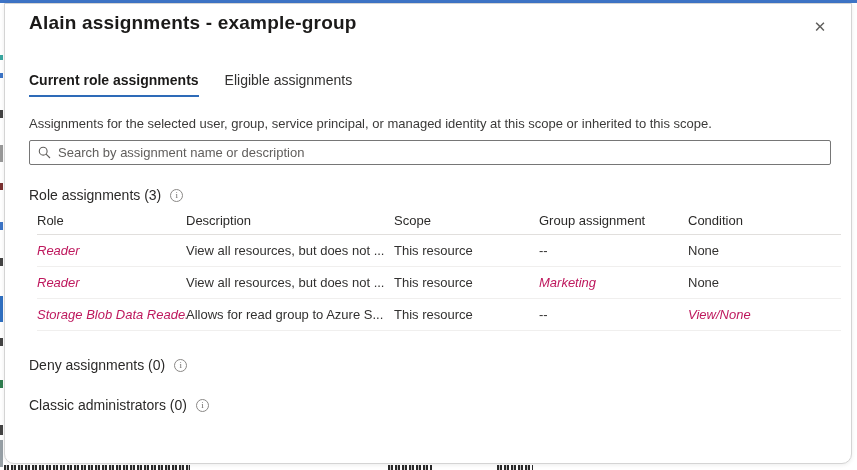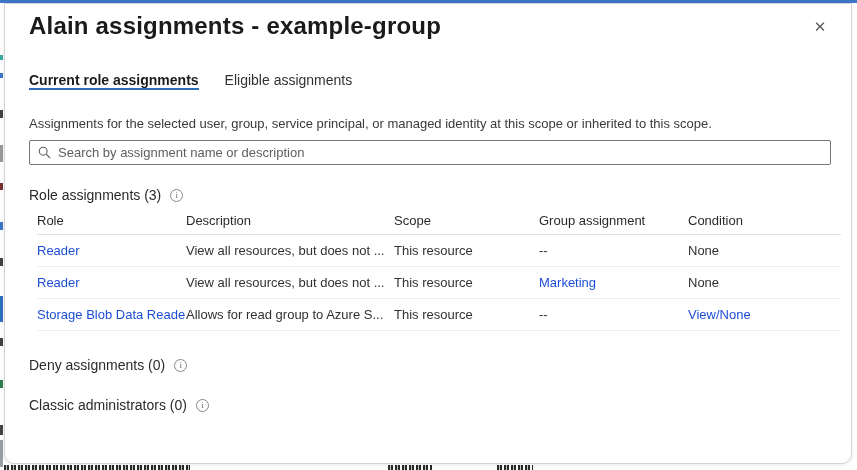--- a/index.html
+++ b/index.html
@@ -10,29 +10,29 @@
   .top-strip { position:absolute; left:0; top:0; width:857px; height:3px; background:#3e74c6; }
   .edge-frag { position:absolute; left:0; width:3px; }
   .bottom-frag { position:absolute; top:465px; height:5px;
                  background:repeating-linear-gradient(90deg,#2a2a2a 0 2px,rgba(42,42,42,.25) 2px 3px,#2a2a2a 3px 5px,rgba(255,255,255,.6) 5px 7px); }
 
   
   .dialog { position:absolute; left:4px; top:3px; width:848px; height:461px;
             background:#fff; border:1px solid #d4d4d4; border-radius:0 0 10px 10px;
             box-shadow:0 1px 4px rgba(0,0,0,.08); }
 
-  .dialog-title { position:absolute; left:24px; top:8px; font-size:24px; font-weight:700;
+  .dialog-title { position:absolute; left:24px; top:8px; font-size:19px; font-weight:700;
                   color:#1b1a19; letter-spacing:.2px; }
   .close-btn { position:absolute; top:12px; right:20px; width:22px; height:22px;
                display:flex; align-items:center; justify-content:center;
                color:#5f5e5c; font-size:15px; cursor:pointer; background:none; border:none; }
 
   
   .tabs { position:absolute; left:24px; top:68px; display:flex; gap:26px; }
-  .tab { font-size:14px; color:#323130; cursor:pointer; white-space:nowrap; }
+  .tab { font-size:14px; color:#323130; padding-bottom:7px; cursor:pointer; white-space:nowrap; }
   .tab.active { color:#1b1a19; font-weight:700; border-bottom:2px solid #2e6bb8; }
 
   .desc { position:absolute; left:24px; top:112px; font-size:13px; color:#3b3a39; }
 
   
   .search-box { position:absolute; left:24px; top:136px; width:802px; height:25px;
                 border:1px solid #767676; border-radius:2px; background:#fff;
                 display:flex; align-items:center; padding:0 8px; }
   .search-box svg { flex:0 0 auto; margin-right:7px; }
   .search-box input { border:none; outline:none; flex:1; font-size:13px; color:#4d7c0f;
@@ -50,21 +50,21 @@
   .table { position:absolute; left:32px; top:203px; width:804px; font-size:13px; }
   .trow { display:flex; align-items:center; }
   .thead { height:28px; border-bottom:1px solid #e1dfdd; font-weight:400; color:#2b2a29; }
   .tbody-row { height:32px; border-bottom:1px solid #f0efee; color:#323130; }
   .cell { overflow:hidden; white-space:nowrap; padding-right:8px; }
   .c-role { width:149px; }
   .c-desc { width:208px; }
   .c-scope { width:145px; }
   .c-group { width:149px; }
   .c-cond { width:153px; }
-  .link { color:#1d4ed8; cursor:pointer; }
+  .link { color:#be185d; cursor:pointer;font-style:italic; }
 </style>
 </head>
 <body>
 
 <div class="top-strip"></div>
 <div>
   <div class="edge-frag" style="top:55px;height:5px;background:#3aa7a0;"></div>
   <div class="edge-frag" style="top:73px;height:5px;background:#3c74c6;"></div>
   <div class="edge-frag" style="top:110px;height:8px;background:#444444;"></div>
   <div class="edge-frag" style="top:145px;height:17px;background:#999999;"></div>

